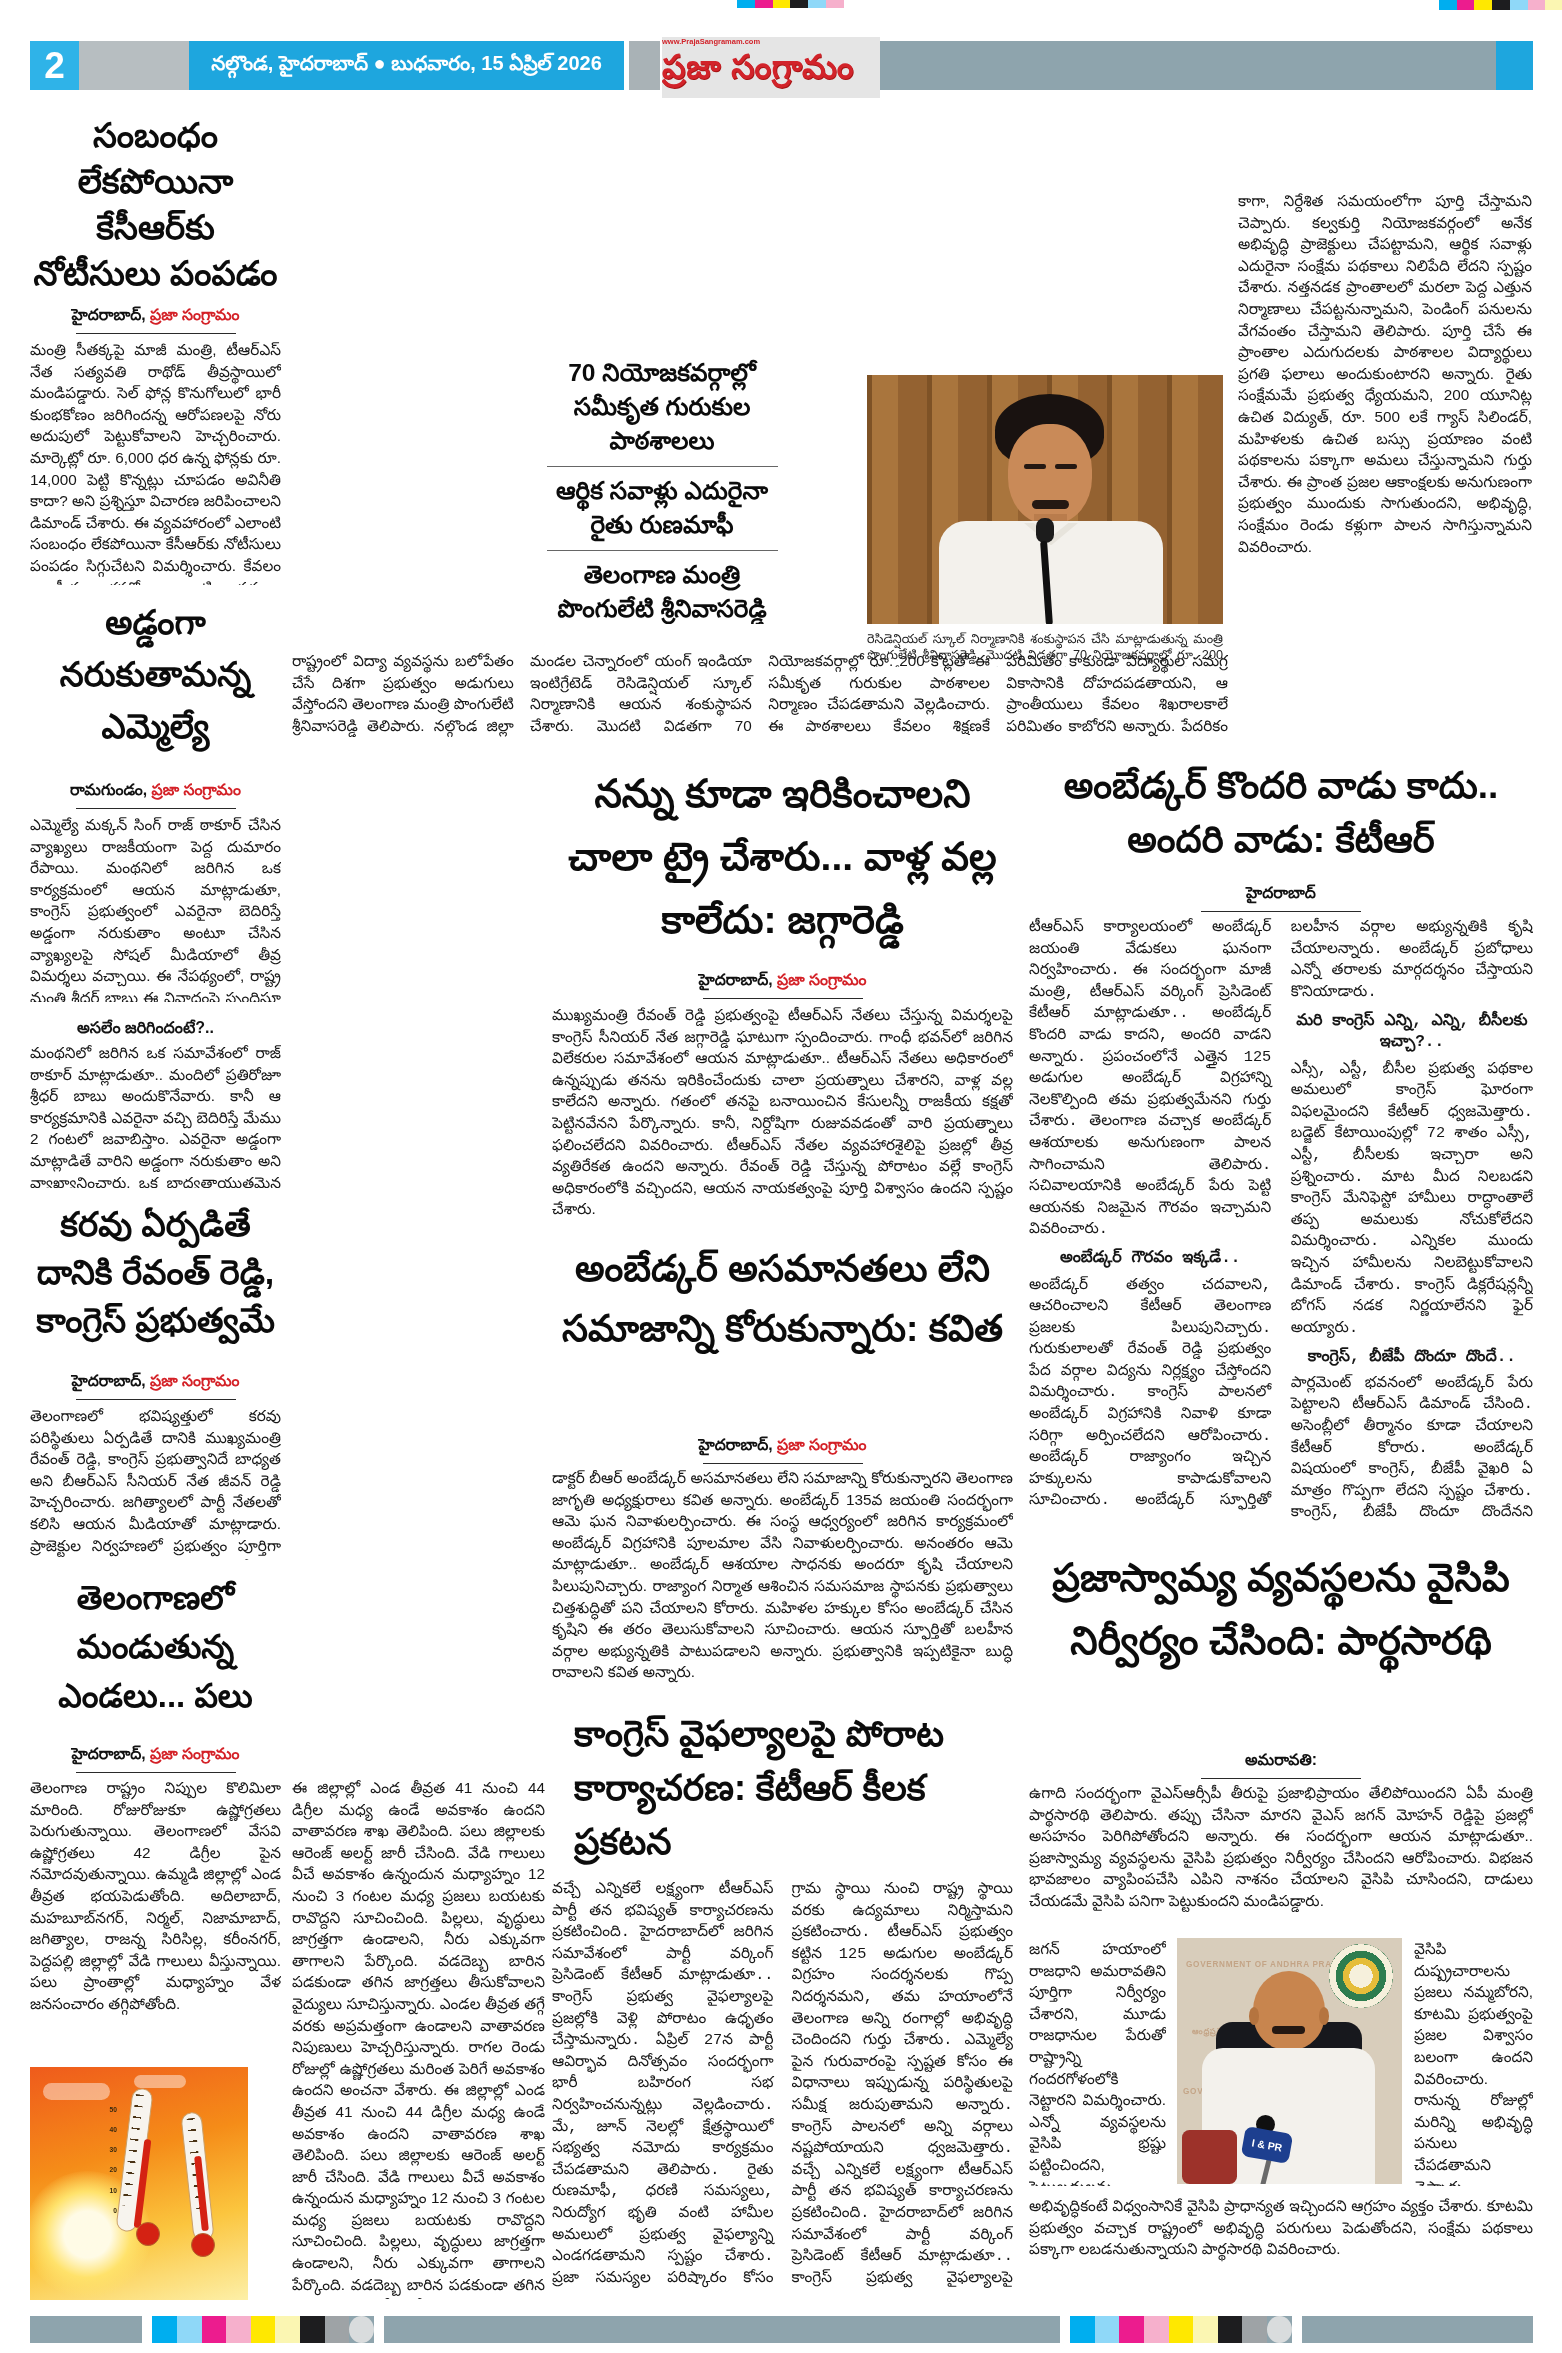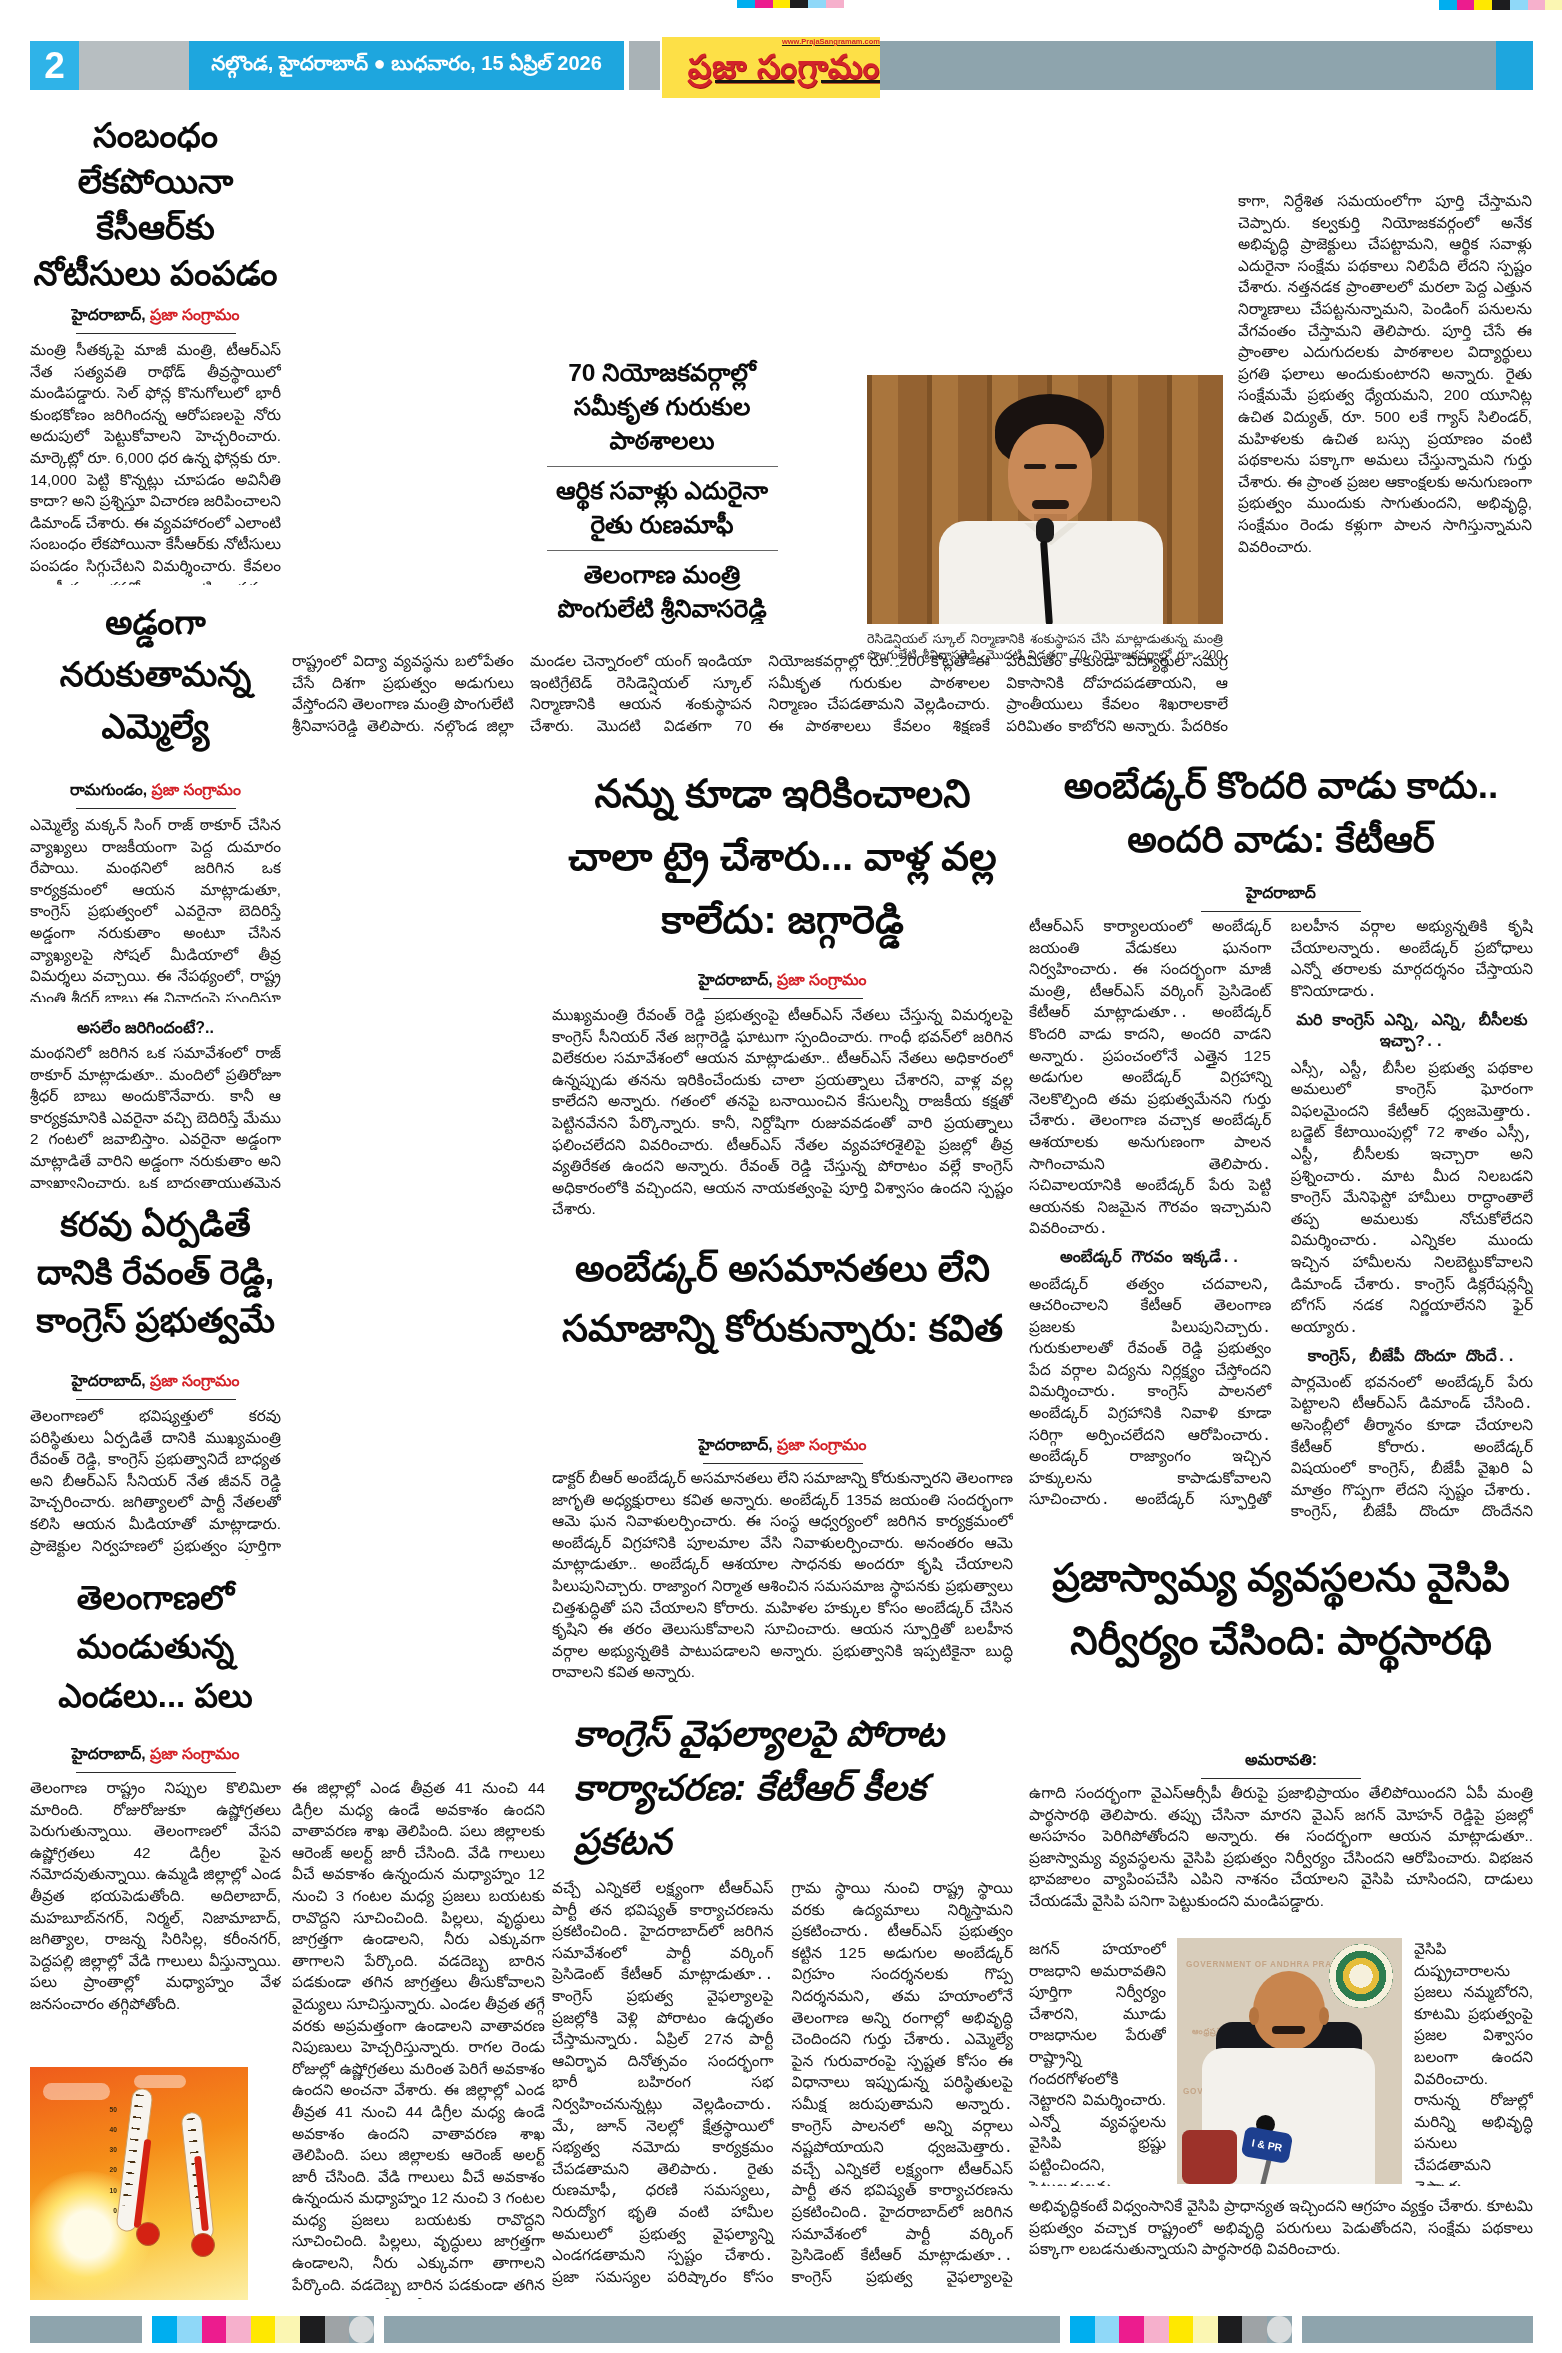--- a/index.html
+++ b/index.html
@@ -6,21 +6,21 @@
   #page{position:relative;width:1563px;height:2354px;background:#ffffff;margin:0 auto;
         overflow:hidden;font-family:"Liberation Sans",sans-serif;color:#141414;}
   .abs{position:absolute;}
   
   .hbox{display:flex;align-items:center;justify-content:center;}
   .h-cyan{background:#2fb3e8;color:#fff;font-weight:bold;font-size:37px;}
   .h-gray1{background:#b7bec1;}
   .h-blue{background:#1ea6de;color:#fff;font-weight:bold;font-size:20px;}
   .h-gray2{background:#a9b2b6;}
   .h-slate{background:#8fa6b0;background:#8ea4ad;}
-  .masthead{background:#fde047;text-align:right;overflow:hidden;text-decoration:underline;}
+  .masthead{background:#e5e5e5;text-align:left;overflow:hidden;}
   .mast-url{color:#d2232a;font-size:7.5px;font-weight:bold;line-height:9.7px;}
   .mast-title{color:#d2232a;font-weight:bold;font-size:33px;line-height:39px;
               text-shadow:0.7px 0.7px 0 #a31313;letter-spacing:0.7px;}
   .regstrip{display:flex;}
   .regstrip span{display:block;height:100%;flex:1;}
   
   .head{font-weight:bold;color:#0c0c0c;text-align:center;overflow:hidden;}
   .head-red{font-weight:bold;color:#e5232b;text-align:center;overflow:hidden;}
   .dateline{text-align:center;font-size:15.7px;font-weight:bold;color:#111;overflow:hidden;}
   .dl-brand{color:#d42127;}
@@ -204,21 +204,21 @@
   </div>
   <div class="abs body-txt" style="left:552px;top:1004px;width:461px;height:221px;">ముఖ్యమంత్రి రేవంత్ రెడ్డి ప్రభుత్వంపై టీఆర్ఎస్ నేతలు చేస్తున్న విమర్శలపై కాంగ్రెస్ సీనియర్ నేత జగ్గారెడ్డి ఘాటుగా స్పందించారు. గాంధీ భవన్‌లో జరిగిన విలేకరుల సమావేశంలో ఆయన మాట్లాడుతూ.. టీఆర్ఎస్ నేతలు అధికారంలో ఉన్నప్పుడు తనను ఇరికించేందుకు చాలా ప్రయత్నాలు చేశారని, వాళ్ల వల్ల కాలేదని అన్నారు. గతంలో తనపై బనాయించిన కేసులన్నీ రాజకీయ కక్షతో పెట్టినవేనని పేర్కొన్నారు. కానీ, నిర్దోషిగా రుజువవడంతో వారి ప్రయత్నాలు ఫలించలేదని వివరించారు. టీఆర్ఎస్ నేతల వ్యవహారశైలిపై ప్రజల్లో తీవ్ర వ్యతిరేకత ఉందని అన్నారు. రేవంత్ రెడ్డి చేస్తున్న పోరాటం వల్లే కాంగ్రెస్ అధికారంలోకి వచ్చిందని, ఆయన నాయకత్వంపై పూర్తి విశ్వాసం ఉందని స్పష్టం చేశారు.</div>
 
   <div class="abs head" style="left:552px;top:1239px;width:461px;height:179px;font-size:37px;line-height:60px;">అంబేడ్కర్ అసమానతలు లేని సమాజాన్ని కోరుకున్నారు: కవిత</div>
   <div class="abs dateline" style="left:552px;top:1436px;width:461px;">
     <span>హైదరాబాద్, </span><span class="dl-brand">ప్రజా సంగ్రామం</span>
     <div class="dl-rule"></div>
   </div>
   <div class="abs body-txt" style="left:552px;top:1467px;width:461px;height:224px;">డాక్టర్ బీఆర్ అంబేడ్కర్ అసమానతలు లేని సమాజాన్ని కోరుకున్నారని తెలంగాణ జాగృతి అధ్యక్షురాలు కవిత అన్నారు. అంబేడ్కర్ 135వ జయంతి సందర్భంగా ఆమె ఘన నివాళులర్పించారు. ఈ సంస్థ ఆధ్వర్యంలో జరిగిన కార్యక్రమంలో అంబేడ్కర్ విగ్రహానికి పూలమాల వేసి నివాళులర్పించారు. అనంతరం ఆమె మాట్లాడుతూ.. అంబేడ్కర్ ఆశయాల సాధనకు అందరూ కృషి చేయాలని పిలుపునిచ్చారు. రాజ్యాంగ నిర్మాత ఆశించిన సమసమాజ స్థాపనకు ప్రభుత్వాలు చిత్తశుద్ధితో పని చేయాలని కోరారు. మహిళల హక్కుల కోసం అంబేడ్కర్ చేసిన కృషిని ఈ తరం తెలుసుకోవాలని సూచించారు. ఆయన స్ఫూర్తితో బలహీన వర్గాల అభ్యున్నతికి పాటుపడాలని అన్నారు. ప్రభుత్వానికి ఇప్పటికైనా బుద్ధి రావాలని కవిత అన్నారు.</div>
 
-  <div class="abs head" style="left:574px;top:1707px;width:418px;height:158px;font-size:36px;line-height:54px;text-align:left;font-style:italic;">కాంగ్రెస్ వైఫల్యాలపై పోరాట కార్యాచరణ: కేటీఆర్ కీలక ప్రకటన</div>
+  <div class="abs head" style="left:574px;top:1707px;width:418px;height:158px;font-size:36px;line-height:54px;text-align:left;">కాంగ్రెస్ వైఫల్యాలపై పోరాట కార్యాచరణ: కేటీఆర్ కీలక ప్రకటన</div>
   <div class="abs body-txt cols2" style="left:552px;top:1879px;width:461px;height:422px;">వచ్చే ఎన్నికలే లక్ష్యంగా టీఆర్ఎస్ పార్టీ తన భవిష్యత్ కార్యాచరణను ప్రకటించింది. హైదరాబాద్‌లో జరిగిన సమావేశంలో పార్టీ వర్కింగ్ ప్రెసిడెంట్ కేటీఆర్ మాట్లాడుతూ.. కాంగ్రెస్ ప్రభుత్వ వైఫల్యాలపై ప్రజల్లోకి వెళ్లి పోరాటం ఉధృతం చేస్తామన్నారు. ఏప్రిల్ 27న పార్టీ ఆవిర్భావ దినోత్సవం సందర్భంగా భారీ బహిరంగ సభ నిర్వహించనున్నట్లు వెల్లడించారు. మే, జూన్ నెలల్లో క్షేత్రస్థాయిలో సభ్యత్వ నమోదు కార్యక్రమం చేపడతామని తెలిపారు. రైతు రుణమాఫీ, ధరణి సమస్యలు, నిరుద్యోగ భృతి వంటి హామీల అమలులో ప్రభుత్వ వైఫల్యాన్ని ఎండగడతామని స్పష్టం చేశారు. ప్రజా సమస్యల పరిష్కారం కోసం గ్రామ స్థాయి నుంచి రాష్ట్ర స్థాయి వరకు ఉద్యమాలు నిర్మిస్తామని ప్రకటించారు. టీఆర్ఎస్ ప్రభుత్వం కట్టిన 125 అడుగుల అంబేడ్కర్ విగ్రహం సందర్శనలకు గొప్ప నిదర్శనమని, తమ హయాంలోనే తెలంగాణ అన్ని రంగాల్లో అభివృద్ధి చెందిందని గుర్తు చేశారు. ఎమ్మెల్యే పైన గురువారంపై స్పష్టత కోసం ఈ విధానాలు ఇప్పుడున్న పరిస్థితులపై సమీక్ష జరుపుతామని అన్నారు. కాంగ్రెస్ పాలనలో అన్ని వర్గాలు నష్టపోయాయని ధ్వజమెత్తారు. వచ్చే ఎన్నికలే లక్ష్యంగా టీఆర్ఎస్ పార్టీ తన భవిష్యత్ కార్యాచరణను ప్రకటించింది. హైదరాబాద్‌లో జరిగిన సమావేశంలో పార్టీ వర్కింగ్ ప్రెసిడెంట్ కేటీఆర్ మాట్లాడుతూ.. కాంగ్రెస్ ప్రభుత్వ వైఫల్యాలపై ప్రజల్లోకి వెళ్లి పోరాటం ఉధృతం చేస్తామన్నారు. ఏప్రిల్ 27న పార్టీ ఆవిర్భావ దినోత్సవం సందర్భంగా భారీ బహిరంగ సభ నిర్వహించనున్నట్లు వెల్లడించారు. మే, జూన్ నెలల్లో క్షేత్రస్థాయిలో సభ్యత్వ నమోదు కార్యక్రమం చేపడతామని తెలిపారు. రైతు రుణమాఫీ, ధరణి సమస్యలు, నిరుద్యోగ భృతి వంటి హామీల అమలులో ప్రభుత్వ వైఫల్యాన్ని ఎండగడతామని స్పష్టం చేశారు. ప్రజా సమస్యల పరిష్కారం కోసం గ్రామ స్థాయి నుంచి రాష్ట్ర స్థాయి వరకు ఉద్యమాలు నిర్మిస్తామని ప్రకటించారు. టీఆర్ఎస్ ప్రభుత్వం కట్టిన 125 అడుగుల అంబేడ్కర్ విగ్రహం సందర్శనలకు గొప్ప నిదర్శనమని, తమ హయాంలోనే తెలంగాణ అన్ని రంగాల్లో అభివృద్ధి చెందిందని గుర్తు చేశారు. ఎమ్మెల్యే పైన గురువారంపై స్పష్టత కోసం ఈ విధానాలు ఇప్పుడున్న పరిస్థితులపై సమీక్ష జరుపుతామని అన్నారు. కాంగ్రెస్ పాలనలో అన్ని వర్గాలు నష్టపోయాయని ధ్వజమెత్తారు.</div>
 
   <div class="abs head" style="left:1029px;top:759px;width:504px;height:109px;font-size:37px;line-height:54px;">అంబేడ్కర్ కొందరి వాడు కాదు.. అందరి వాడు: కేటీఆర్</div>
   <div class="abs dateline" style="left:1029px;top:884px;width:504px;">
     <span>హైదరాబాద్</span>
     <div class="dl-rule"></div>
   </div>
   <div class="abs body-txt cols2" style="left:1029px;top:917px;width:504px;height:616px;column-gap:19.4px;">
     <p>టీఆర్ఎస్ కార్యాలయంలో అంబేడ్కర్ జయంతి వేడుకలు ఘనంగా నిర్వహించారు. ఈ సందర్భంగా మాజీ మంత్రి, టీఆర్ఎస్ వర్కింగ్ ప్రెసిడెంట్ కేటీఆర్ మాట్లాడుతూ.. అంబేడ్కర్ కొందరి వాడు కాదని, అందరి వాడని అన్నారు. ప్రపంచంలోనే ఎత్తైన 125 అడుగుల అంబేడ్కర్ విగ్రహాన్ని నెలకొల్పింది తమ ప్రభుత్వమేనని గుర్తు చేశారు. తెలంగాణ వచ్చాక అంబేడ్కర్ ఆశయాలకు అనుగుణంగా పాలన సాగించామని తెలిపారు. సచివాలయానికి అంబేడ్కర్ పేరు పెట్టి ఆయనకు నిజమైన గౌరవం ఇచ్చామని వివరించారు.</p>
     <div class="runsub">అంబేడ్కర్ గౌరవం ఇక్కడే..</div>

